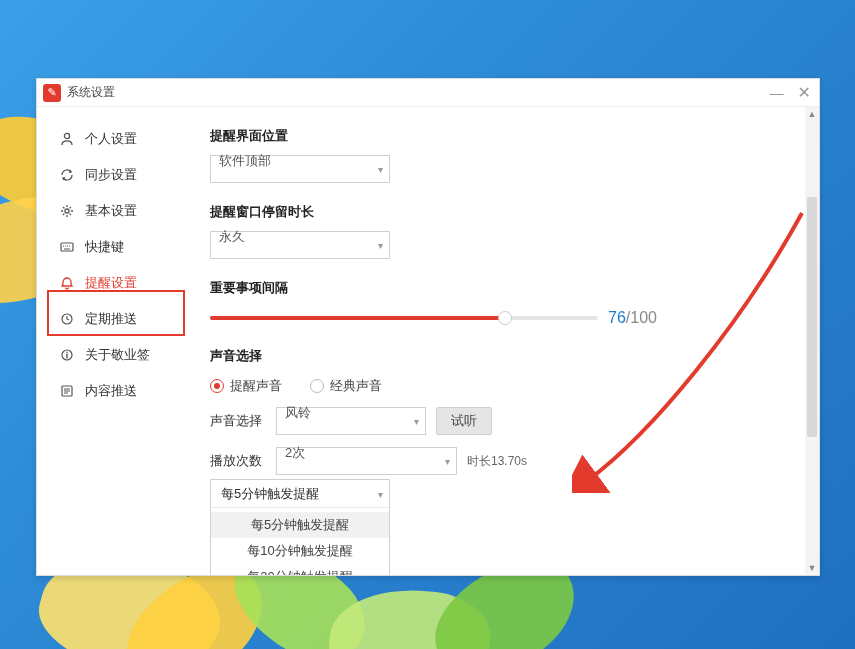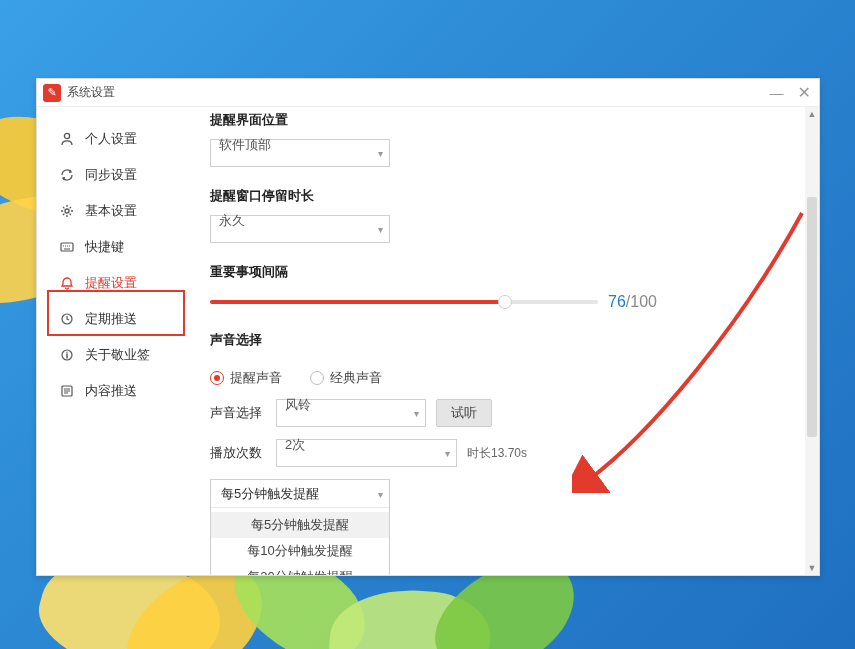--- a/index.html
+++ b/index.html
@@ -34,34 +34,34 @@
   .body { flex:1; display:flex; overflow:hidden;}
   .sidebar { width:155px; padding-top:14px;}
   .side-item { height:36px; display:flex; align-items:center; padding-left:22px; color:#333; cursor:pointer; gap:10px;}
   .side-item.active { color:#e23b2e; }
   .side-highlight { position:absolute; left:47px; top:290px; width:138px; height:46px; border:2px solid #e23b2e; pointer-events:none;}
   .side-icon { width:16px; height:16px; flex:0 0 16px; display:inline-flex; align-items:center; justify-content:center;}
 
   .content { flex:1; padding:4px 4px 0 0; position:relative; overflow:hidden;}
   .content-inner { padding-left:18px; padding-right:0; width:540px;}
   .section-title { font-weight:600; font-size:13px; color:#222; margin-top:4px;}
-  .section-title.first { margin-top:0;}
+  .section-title.first { margin-top:16px;}
   .row { margin-top:10px;}
 
   .select { position:relative; width:180px; height:28px; border:1px solid #d0d0d0; background:#fff; display:flex; align-items:center; padding:0 22px 16px 8px; color:#555; cursor:pointer;}
   .select .caret { position:absolute; right:6px; top:50%; transform:translateY(-50%); color:#999; font-size:10px;}
 
   .slider-wrap { display:flex; align-items:center; gap:10px; margin-top:12px;}
   .track { position:relative; flex:0 0 388px; height:4px; background:#e5e5e5; border-radius:2px;}
   .track .fill { position:absolute; left:0; top:0; height:100%; background:#e23b2e; border-radius:2px;}
   .track .thumb { position:absolute; top:50%; width:14px; height:14px; background:#fff; border:1px solid #ccc; border-radius:50%; transform:translate(-50%,-50%); }
   .slider-label { font-size:16px; color:#888;}
   .slider-label .val { color:#1e7bd6;}
 
-  .radios { display:flex; align-items:center; gap:28px; margin-top:20px;}
+  .radios { display:flex; align-items:center; gap:28px; margin-top:12px;}
   .radio { display:flex; align-items:center; gap:6px; cursor:pointer; color:#444;}
   .radio .dot { width:14px; height:14px; border:1px solid #bbb; border-radius:50%; display:flex; align-items:center; justify-content:center;}
   .radio.checked .dot { border-color:#e23b2e;}
   .radio.checked .dot::after { content:""; width:6px; height:6px; background:#e23b2e; border-radius:50%;}
 
   .hstack { display:flex; align-items:center; gap:10px; margin-top:12px;}
   .lbl { width:56px; font-size:13px; color:#333;}
   .btn { height:28px; padding:0 14px; border:1px solid #cfcfcf; background:#e5e5e5; border-radius:2px; color:#444; cursor:pointer; display:flex; align-items:center;}
   .dim { color:#666; font-size:12px;}
 

